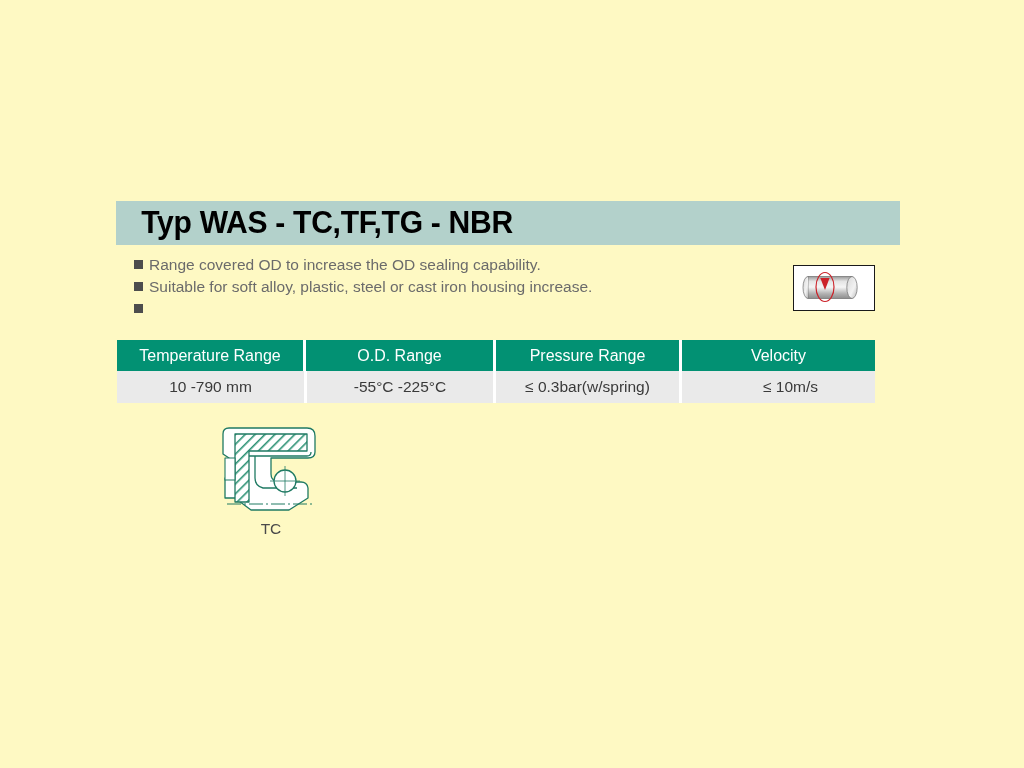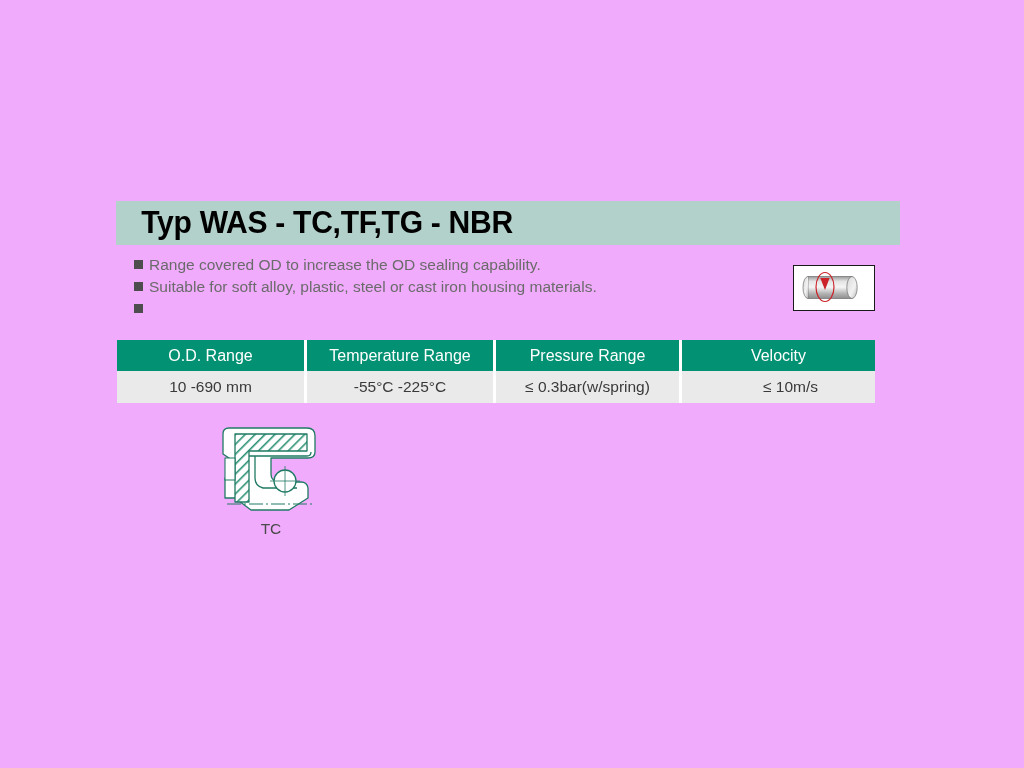--- a/index.html
+++ b/index.html
@@ -13,21 +13,21 @@
     height: 768px;
     position: relative;
     overflow: hidden;
     font-family: "Liberation Sans", sans-serif;
     -webkit-font-smoothing: antialiased;
   }
 
   #page {
     position: absolute;
     inset: 0;
-    background: #f0abfc;
+    background: #fef9c3;
   }
 
   
   #title-banner {
     position: absolute;
     left: 116px;
     top: 201px;
     width: 784px;
     height: 44px;
     background: #b3d1cb;
@@ -180,21 +180,21 @@
 
   <div id="feature-list">
 
     <div class="feature-row">
       <span class="bullet-square"></span>
       <span class="feature-text">Range covered OD to increase the OD sealing capability.</span>
     </div>
 
     <div class="feature-row">
       <span class="bullet-square"></span>
-      <span class="feature-text">Suitable for soft alloy, plastic, steel or cast iron housing materials.</span>
+      <span class="feature-text">Suitable for soft alloy, plastic, steel or cast iron housing increase.</span>
     </div>
 
     <div class="feature-row">
       <span class="bullet-square"></span>
     </div>
 
   </div>
 
   <div id="shaft-icon-box">
     <svg width="79" height="43" viewBox="0 0 79 43">
@@ -221,28 +221,28 @@
 
       <ellipse cx="31" cy="21" rx="9" ry="14.5" fill="none" stroke="#cc2229" stroke-width="1.2"></ellipse>
 
       <polygon points="26.3,12 35.6,12 31,24" fill="#cc2229"></polygon>
     </svg>
   </div>
 
   <div id="spec-table">
 
     <div class="tbl-row header-row">
+      <div class="tbl-cell col-2">Temperature Range</div>
       <div class="tbl-cell col-1">O.D. Range</div>
-      <div class="tbl-cell col-2">Temperature Range</div>
       <div class="tbl-cell col-3">Pressure Range</div>
       <div class="tbl-cell col-4">Velocity</div>
     </div>
 
     <div class="tbl-row data-row">
-      <div class="tbl-cell col-1">10 -690 mm</div>
+      <div class="tbl-cell col-1">10 -790 mm</div>
       <div class="tbl-cell col-2">-55°C -225°C</div>
       <div class="tbl-cell col-3">≤ 0.3bar(w/spring)</div>
       <div class="tbl-cell col-4">≤ 10m/s</div>
     </div>
 
   </div>
 
   <div id="seal-gallery">
 
     <svg width="0" height="0" style="position:absolute" aria-hidden="true">

